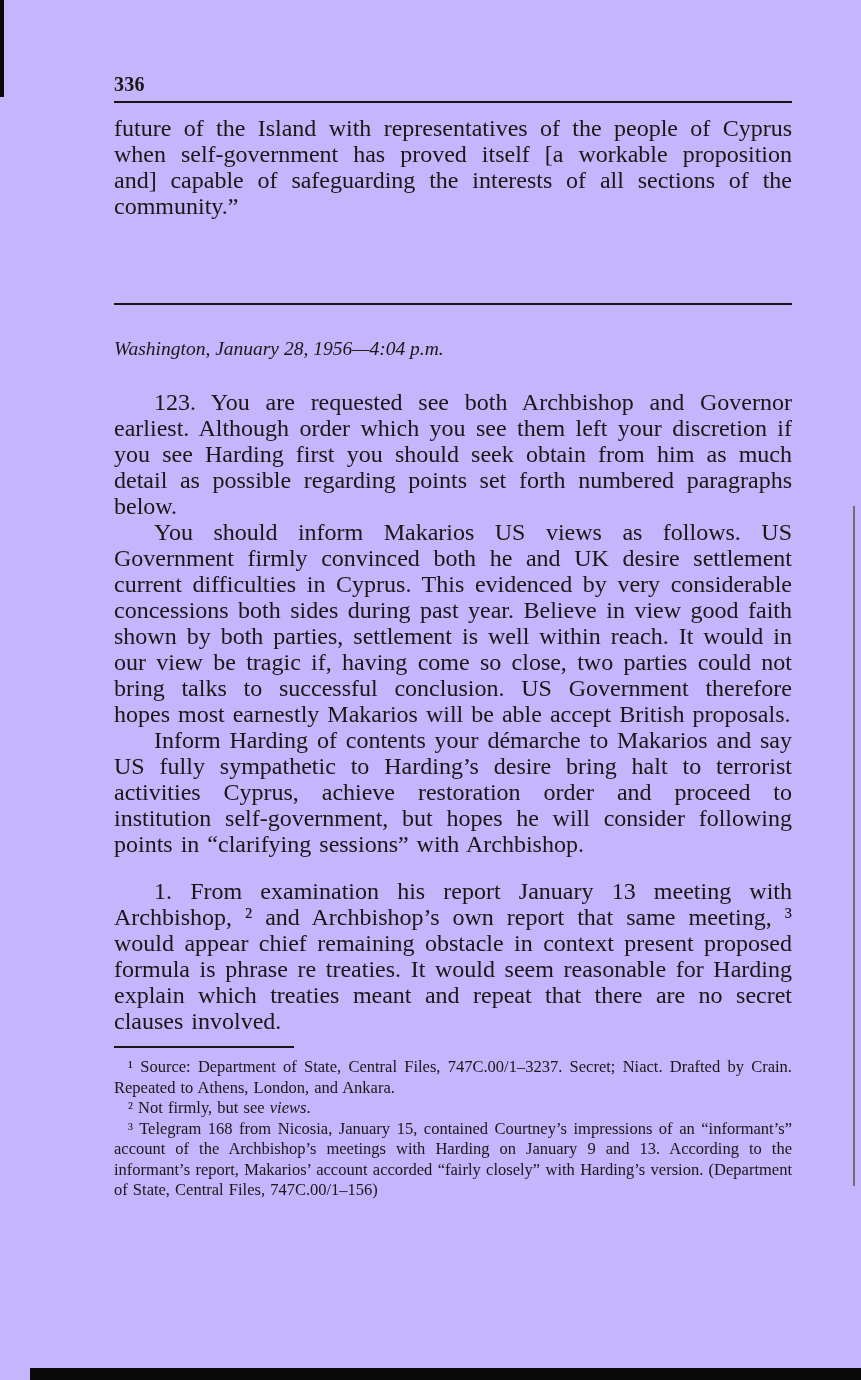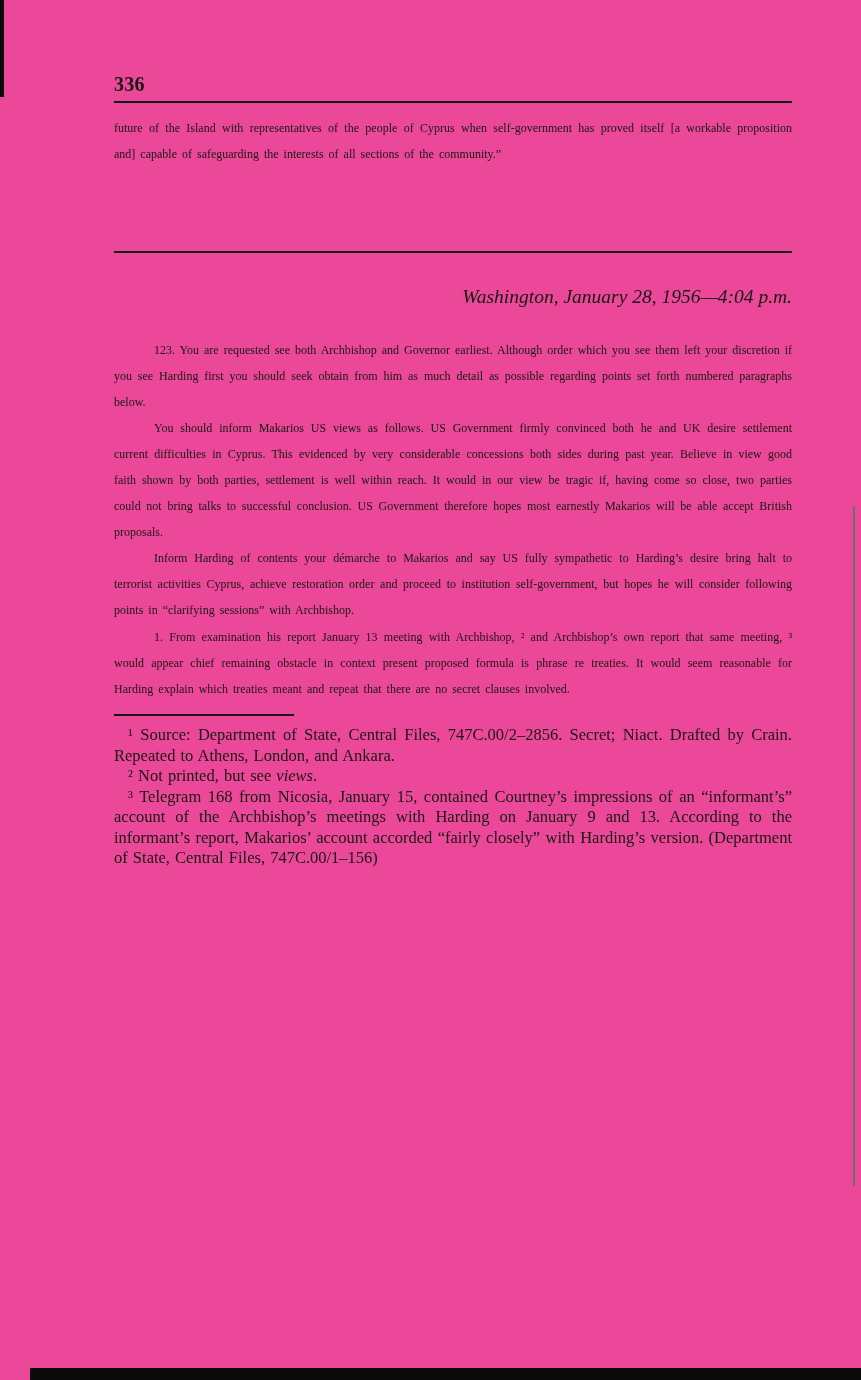--- a/index.html
+++ b/index.html
@@ -2,21 +2,21 @@
 <html lang="en"><head>
 <meta charset="utf-8">
 <style>
   * { box-sizing: border-box; }
   html, body { margin: 0; padding: 0; background: #e9e9e9; }
 
   .page {
     position: relative;
     width: 861px;
     height: 1380px;
-    background: #ec4899;
+    background: #c4b5fd;
     color: #181814;
     font-family: "Liberation Serif", "DejaVu Serif", serif;
     overflow: hidden;
   }
 
   .content {
     position: absolute;
     left: 114px;
     top: 0;
     width: 678px;
@@ -29,21 +29,21 @@
     font-weight: 700;
     font-size: 20px;
     line-height: 24px;
     letter-spacing: 0.2px;
     padding-bottom: 5px;
     border-bottom: 2.5px solid #141414;
   }
 
   .body-para {
     margin: 0;
-    font-size: 12px;
+    font-size: 24px;
     line-height: 26px;
     text-align: justify;
     text-indent: 40px;
     word-spacing: 2px;
     hyphens: auto;
   }
 
   .continuation {
     margin-top: 12px;
     text-indent: 0;
@@ -69,28 +69,27 @@
   .fn-ref {
     font-size: 12.5px;
     font-weight: 700;
     margin-left: 5px;
     vertical-align: super;
     line-height: 0;
   }
 
   .dateline {
     margin: 32px 0 0 0;
-    text-align: right;
     font-style: italic;
     font-size: 19.5px;
     line-height: 24px;
   }
 
   .para-first { margin-top: 28px; }
-  .para-last  { margin-top: 1px; font-family: Liberation Serif, serif; }
+  .para-last  { margin-top: 21px; font-family: Liberation Serif, serif; }
 
   .footnote-rule {
     margin-top: 12px;
     width: 180px;
     height: 0;
     border-top: 2px solid #161616;
   }
 
   .footnotes { margin-top: 9px; }
 
@@ -135,19 +134,19 @@
     <p class="dateline">Washington, January 28, 1956—4:04 p.m.</p>
 
     <p class="body-para para-first">123. You are requested see both Archbishop and Governor earliest. Although order which you see them left your discretion if you see Harding first you should seek obtain from him as much detail as possible regarding points set forth numbered paragraphs below.</p>
     <p class="body-para">You should inform Makarios US views as follows. US Government firmly convinced both he and UK desire settlement current difficulties in Cyprus. This evidenced by very considerable concessions both sides during past year. Believe in view good faith shown by both parties, settlement is well within reach. It would in our view be tragic if, having come so close, two parties could not bring talks to successful conclusion. US Government therefore hopes most earnestly Makarios will be able accept British proposals.</p>
     <p class="body-para">Inform Harding of contents your démarche to Makarios and say US fully sympathetic to Harding’s desire bring halt to terrorist activities Cyprus, achieve restoration order and proceed to institution self-government, but hopes he will consider following points in “clarifying sessions” with Archbishop.</p>
     <p class="body-para para-last">1. From examination his report January 13 meeting with Archbishop, ² and Archbishop’s own report that same meeting, ³ would appear chief remaining obstacle in context present proposed formula is phrase re treaties. It would seem reasonable for Harding explain which treaties meant and repeat that there are no secret clauses involved.</p>
 
     <div class="footnote-rule"></div>
 
     <div class="footnotes">
-      <p class="footnote">¹ Source: Department of State, Central Files, 747C.00/2–2856. Secret; Niact. Drafted by Crain. Repeated to Athens, London, and Ankara.</p>
-      <p class="footnote"><span>² Not printed, but see </span><em>views</em><span>.</span></p>
+      <p class="footnote">¹ Source: Department of State, Central Files, 747C.00/1–3237. Secret; Niact. Drafted by Crain. Repeated to Athens, London, and Ankara.</p>
+      <p class="footnote"><span>² Not firmly, but see </span><em>views</em><span>.</span></p>
       <p class="footnote">³ Telegram 168 from Nicosia, January 15, contained Courtney’s impressions of an “informant’s” account of the Archbishop’s meetings with Harding on January 9 and 13. According to the informant’s report, Makarios’ account accorded “fairly closely” with Harding’s version. (Department of State, Central Files, 747C.00/1–156)</p>
     </div>
 
   </div>
 </div>
 
 </body></html>

